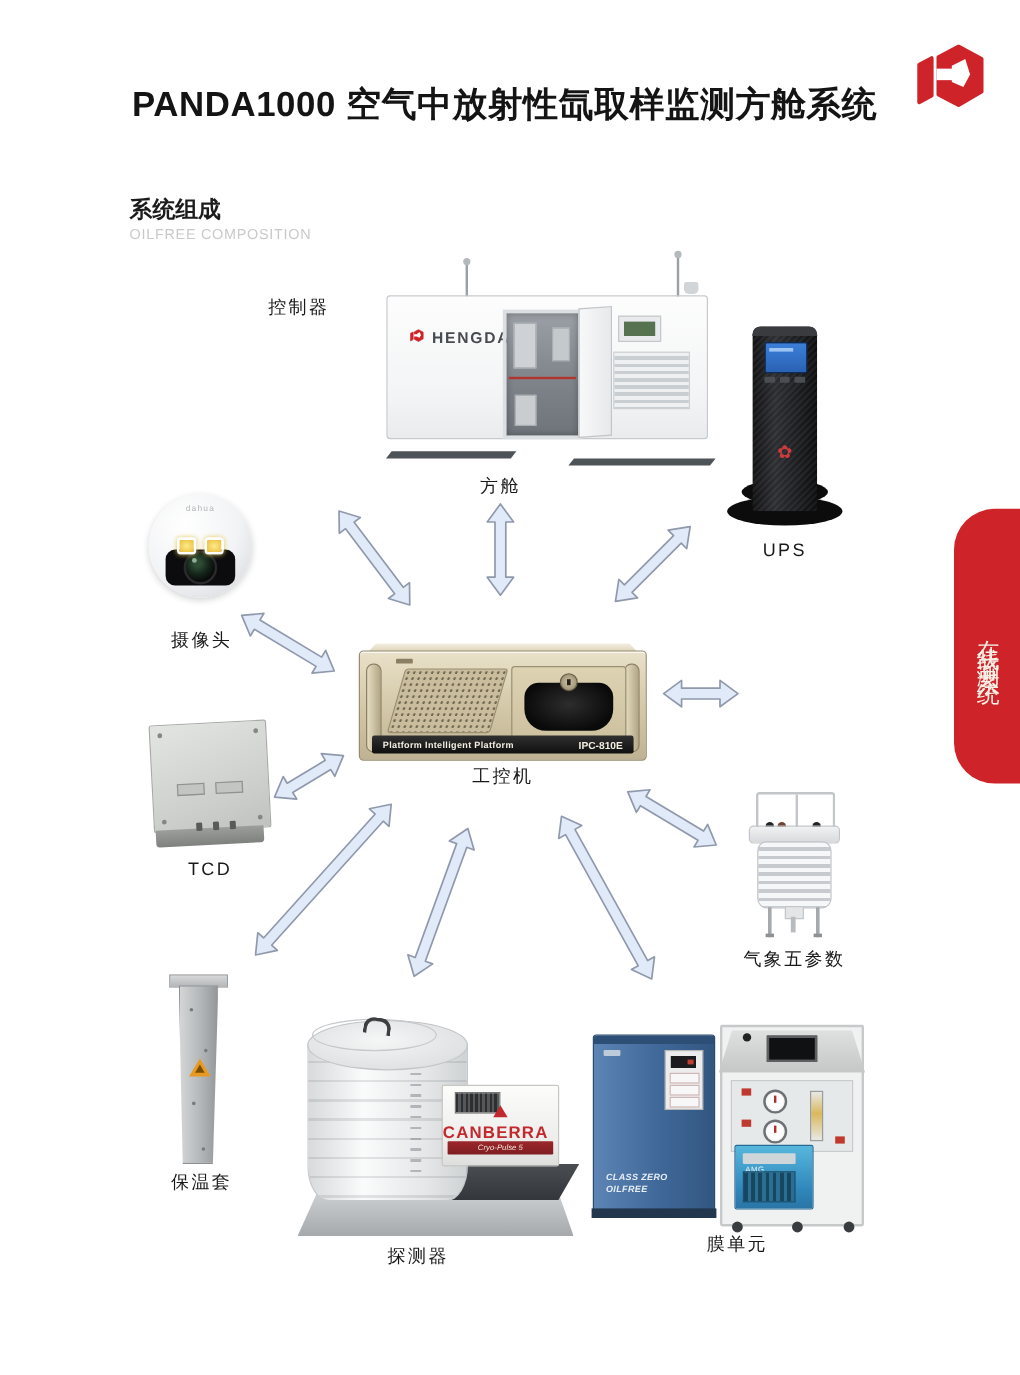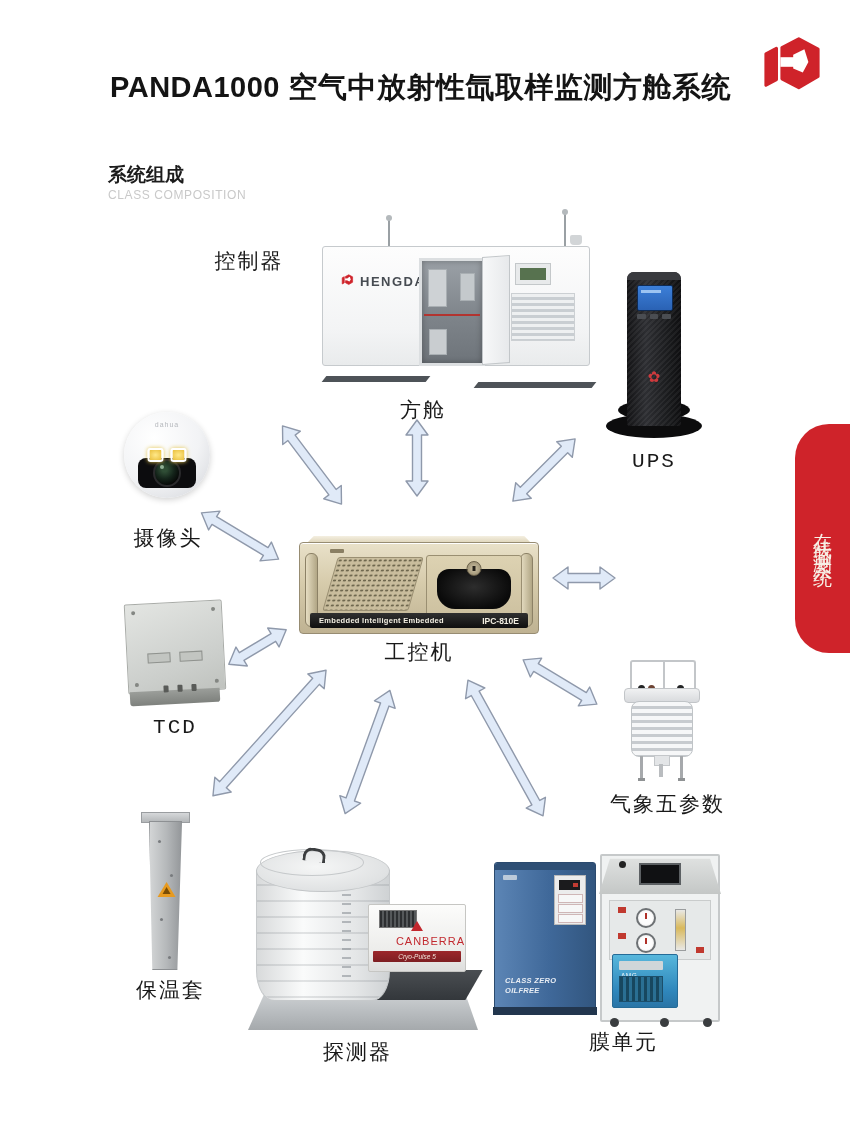--- a/index.html
+++ b/index.html
@@ -15,22 +15,22 @@
 
   
   #side-tab{position:absolute;right:0;top:424px;width:55px;height:229px;background:#cf232a;
             border-radius:34px 0 0 34px;display:flex;align-items:center;justify-content:center;}
   #side-tab .vtext{writing-mode:vertical-rl;text-orientation:upright;font-size:19px;
                    letter-spacing:7px;color:#f7f0e6;}
 
   
   .device{position:absolute;}
   .art{position:relative;}
-  .label{display:table;margin:4px auto 0;font-family:Liberation Mono, monospace;
-         font-size:21px;color:#191919;white-space:nowrap;letter-spacing:2px;}
+  .label{display:table;margin:4px auto 0;font-family:Liberation Sans, sans-serif;
+         font-size:15px;color:#191919;white-space:nowrap;letter-spacing:2px;}
   .dev-shelter .label{margin:4px 0 0 78px;}
   .dev-membrane .label{margin:4px 0 0 95px;}
   .dev-detector .label{margin:4px 0 0 77px;}
 
   
   .art-controller{width:162px;height:150px;}
   .ctl-body{position:absolute;inset:0;background:linear-gradient(180deg,#d6d3ca,#c6c3ba 55%,#bcb9b0);
             border:1px solid #a09d94;border-radius:2px;box-shadow:inset 0 0 8px rgba(0,0,0,.08);}
   .ctl-seam{position:absolute;left:2px;right:2px;top:47%;border-top:1px solid #a6a39a;}
   .ctl-handle{position:absolute;right:20px;width:8px;height:26px;background:#33343a;border-radius:2px;}
@@ -204,22 +204,22 @@
          background:radial-gradient(ellipse at 45% 40%,#f5f6f6,#e0e2e3 70%,#cccfd1);}
   .d-lid-ring{position:absolute;left:14px;top:7px;width:102px;height:25px;border-radius:50%;border:1px solid #c6c9cb;}
   .d-handle{position:absolute;left:57px;top:6px;width:17px;height:11px;border:3px solid #3c3e40;border-bottom:none;
             border-radius:9px 9px 0 0;transform:rotate(8deg);}
   .d-box{position:absolute;right:14px;top:62px;width:96px;height:66px;border:1px solid #c6c6c3;border-radius:2px;
          background:linear-gradient(180deg,#fcfcfb,#ececea 72%,#dededd);}
   .d-grill{position:absolute;left:10px;top:5px;width:36px;height:16px;border:1px solid #777;
            background:repeating-linear-gradient(90deg,#2d2f31 0 2px,#55585a 2px 4px);}
   .d-tri{position:absolute;left:50%;top:16px;transform:translateX(-50%);width:0;height:0;
          border-left:6px solid transparent;border-right:6px solid transparent;border-bottom:10px solid #c2282e;}
-  .d-brand{position:absolute;left:0;right:0;top:30px;text-align:right;color:#c2282e;font-weight:normal;
-           font-size:11px;letter-spacing:1px;}
+  .d-brand{position:absolute;left:0;right:0;top:30px;text-align:left;color:#c2282e;font-weight:bold;
+           font-size:14px;letter-spacing:1px;}
   .d-band{position:absolute;left:4px;right:4px;bottom:9px;height:11px;border-radius:1px;text-align:center;
           background:linear-gradient(180deg,#9c272b,#7e1e22);color:#f2e3d9;font-size:6.5px;
           font-style:italic;line-height:11px;}
 
   
   .art-membrane{width:226px;height:170px;}
   .mb-blue{position:absolute;left:0;top:8px;width:100px;height:148px;border:1px solid #2b4a6e;border-radius:3px;
            background:linear-gradient(90deg,#5c85b5,#3f6899 55%,#32567f);}
   .mb-blue-top{position:absolute;left:0;right:0;top:0;height:7px;background:#2e4f75;border-radius:3px 3px 0 0;}
   .mb-mark{position:absolute;left:8px;top:12px;width:14px;height:5px;background:#cfd8e2;opacity:.85;border-radius:1px;}
@@ -266,21 +266,21 @@
       <path d="M38,34 L59,34 L59,46 L38,46 Z" fill="#ffffff"></path>
       <path d="M54,31 L68,24 L73,40 L66,53 L54,48 Z" fill="#ffffff"></path>
     </symbol>
   </svg>
 
   <svg id="logo" viewBox="0 0 100 100">
     <use href="#hengda-mark"></use>
   </svg>
   <div id="page-title">PANDA1000 空气中放射性氙取样监测方舱系统</div>
   <div id="sec-cn">系统组成</div>
-  <div id="sec-en">CLASS COMPOSITION</div>
+  <div id="sec-en">OILFREE COMPOSITION</div>
 
   <div id="side-tab">
     <span class="vtext">在线监测系统</span>
   </div>
 
   <div id="arrow-layer">
       <svg width="100" height="30" viewBox="0 0 100 30" style="position: absolute; left: 262px; top: 450px; transform: rotate(53deg); overflow: visible;">
         <path d="M1,15 L16,4 L16,10.5 L84,10.5 L84,4 L99,15 L84,26 L84,19.5 L16,19.5 L16,26 Z" fill="#e0eaf8" stroke="#8f99ab" stroke-width="1.4" stroke-linejoin="round"></path>
       </svg>
       <svg width="78" height="30" viewBox="0 0 78 30" style="position: absolute; left: 378px; top: 443px; transform: rotate(90deg); overflow: visible;">
@@ -390,21 +390,21 @@
         <div class="ipc-handle hL"></div>
         <div class="ipc-handle hR"></div>
         <div class="ipc-mark"></div>
         <div class="ipc-vent"></div>
         <div class="ipc-sticker"></div>
         <div class="ipc-door">
           <div class="ipc-lock"></div>
           <div class="ipc-glass"></div>
         </div>
         <div class="ipc-strip">
-          <span class="sl">Embedded Intelligent Embedded</span>
+          <span class="sl">Platform Intelligent Platform</span>
           <span class="sr">IPC-810E</span>
         </div>
       </div>
     </div>
     <div class="label">工控机</div>
   </div>
 
 
   <div class="device" style="left:120px;top:596px;width:110px">
     <div class="art art-tcd">

